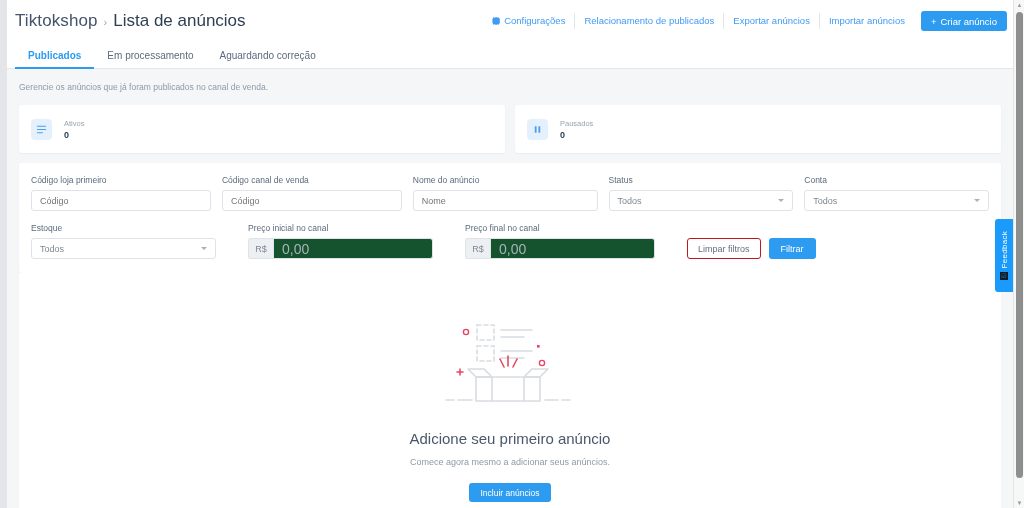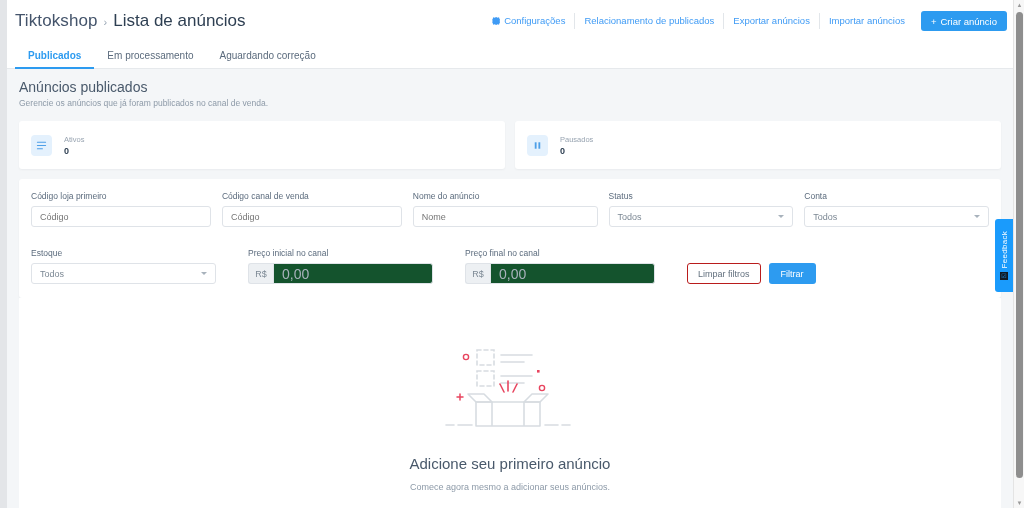--- a/index.html
+++ b/index.html
@@ -94,21 +94,21 @@
   .stat-label { font-size: 7.5px; color: #98a4b1; }
   .stat-value { font-size: 9px; color: #2e3f52; font-weight: bold; margin-top: 2px; }
 
   
   .filters {
     background: #fff; border-radius: 3px; margin-top: 10px;
     padding: 12px 12px 14px 12px;
     box-shadow: 0 1px 2px rgba(30,40,60,.05);
   }
   .f-row { display: flex; gap: 11px; }
-  .f-row + .f-row { margin-top: 21px; gap: 32px; }
+  .f-row + .f-row { margin-top: 12px; gap: 32px; }
   .f-field { display: flex; flex-direction: column; }
   .f-label { font-size: 8.5px; color: #5b6b7d; margin-bottom: 5px; }
   .f-input {
     height: 21px; border: 1px solid #dfe3e8; border-radius: 3px;
     background: #fff; font-size: 9px; color: #a8b2bc; padding: 0 8px;
     display: flex; align-items: center; font-family: inherit; outline: none;
   }
   .f-select {
     height: 21px; border: 1px solid #dfe3e8; border-radius: 3px;
     background: #fff; font-size: 9px; color: #7c8894; padding: 0 8px;
@@ -228,21 +228,20 @@
     </div>
 
     <div class="tabs">
       <div class="tab active">Publicados</div>
       <div class="tab">Em processamento</div>
       <div class="tab">Aguardando correção</div>
     </div>
 
     <div class="content">
 
-      <div class="page-title">Anúncios publicados</div>
       <div class="page-sub">Gerencie os anúncios que já foram publicados no canal de venda.</div>
 
       <div class="stats">
 
         <div class="stat-card">
           <div class="stat-ico">
             <svg width="11" height="11" viewBox="0 0 12 12">
               <g stroke="#4d9fe8" stroke-width="1.1" stroke-linecap="round">
                 <line x1="1.5" y1="2.5" x2="10.5" y2="2.5"></line>
                 <line x1="1.5" y1="6" x2="10.5" y2="6"></line>

